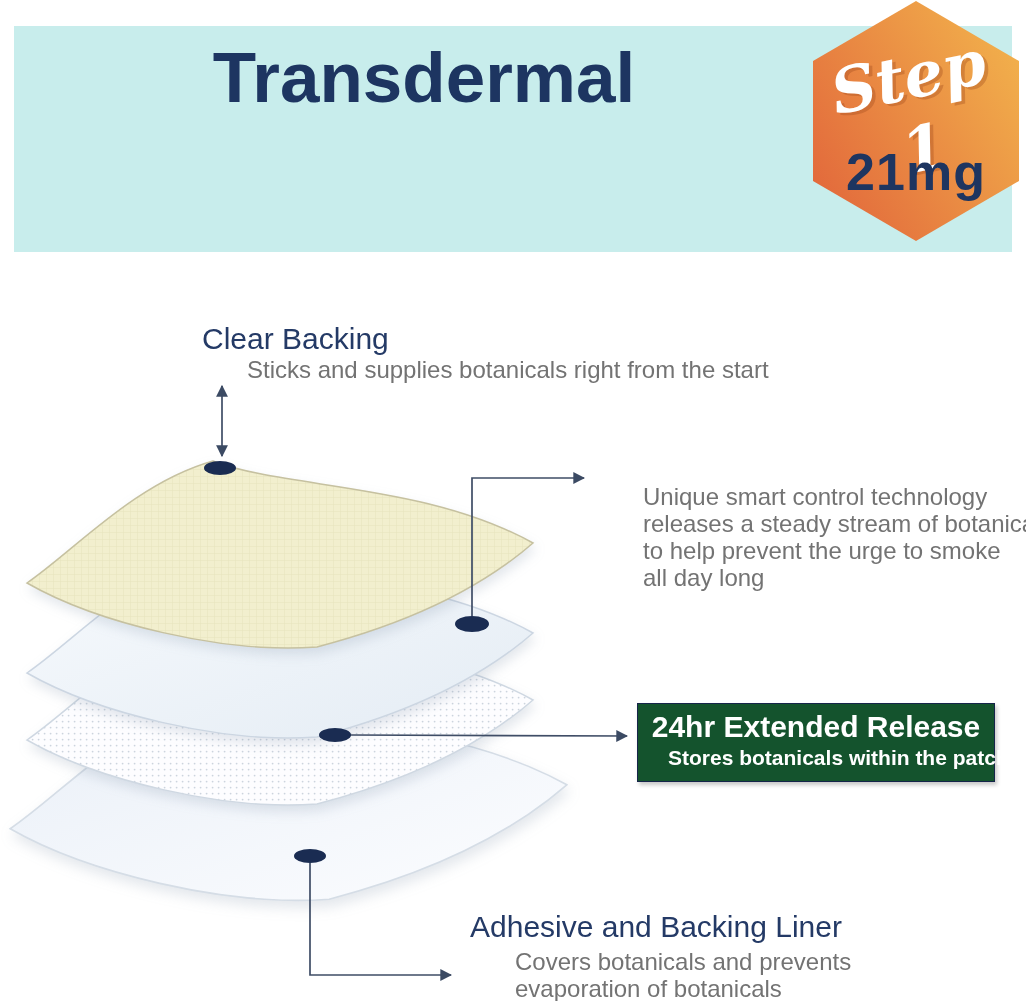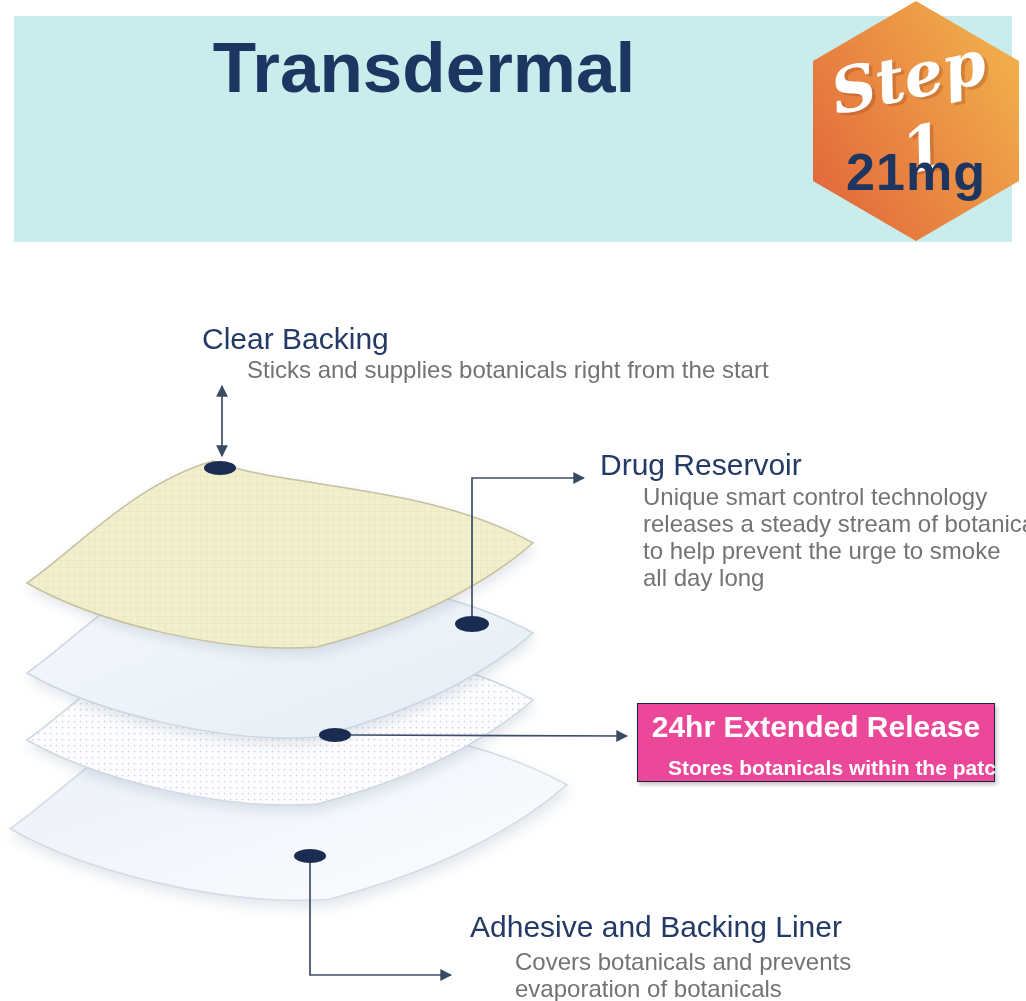--- a/index.html
+++ b/index.html
@@ -1,21 +1,21 @@
 <!DOCTYPE html>
 <html><head>
 <meta charset="utf-8">
 <style>
   html,body{margin:0;padding:0;background:#ffffff;}
   #stage{
     position:relative;width:1026px;height:1001px;overflow:hidden;
     font-family:"Liberation Sans",sans-serif;background:#ffffff;
   }
   
-  .band{position:absolute;left:14px;top:16px;width:998px;height:226px;background:#c8edec;}
+  .band{position:absolute;left:14px;top:26px;width:998px;height:226px;background:#c8edec;}
   .titles{position:absolute;left:80px;top:16px;width:660px;text-align:center;}
   .t1{font-size:71px;font-weight:bold;line-height:72px;color:#1d3561;letter-spacing:0px;}
   .t2{font-size:46px;font-weight:normal;line-height:48px;color:#1d3561;margin-top:14px;letter-spacing:1px;}
   .hex{position:absolute;left:812px;top:1px;width:208px;height:240px;}
   .step{
     position:absolute;left:812px;top:40px;width:208px;text-align:center;
     font-family:"DejaVu Serif",serif;font-style:italic;font-weight:bold;font-size:62px;
     color:#ffffff;transform:rotate(-12deg);
     text-shadow:3px 3px 0 rgba(160,75,30,0.35);
   }
@@ -24,25 +24,25 @@
     font-size:52px;font-weight:bold;color:#1e3560;letter-spacing:1px;
   }
   
   .diagram{position:absolute;left:0;top:0;width:1026px;height:1001px;}
   .sheet{filter:drop-shadow(2px 6px 6px rgba(100,120,150,0.18));}
   
   .ann-title{position:absolute;font-size:30px;color:#243a66;white-space:nowrap;}
   .ann-desc{position:absolute;font-size:24px;color:#737373;line-height:27px;white-space:pre-line;margin-left:43px;}
   .rel-box{
     position:absolute;left:637px;top:703px;width:356px;height:77px;
-    background:#ec4899;border:1px solid #16254a;box-shadow:2px 3px 4px rgba(0,0,0,0.22);
+    background:#14532d;border:1px solid #16254a;box-shadow:2px 3px 4px rgba(0,0,0,0.22);
     text-align:center;color:#ffffff;
   }
   .rel-box .bt{font-size:30px;font-weight:bold;margin-top:6px;white-space:nowrap;}
-  .rel-box .bs{font-size:21px;font-weight:bold;margin-top:12px;white-space:nowrap;padding-left:30px;}
+  .rel-box .bs{font-size:21px;font-weight:bold;margin-top:2px;white-space:nowrap;padding-left:30px;}
 </style>
 </head>
 <body>
 
 <div id="stage">
 
   <div class="band">
     <div class="titles">
       <div class="t1">Transdermal</div>
     </div>
@@ -100,21 +100,20 @@
       <ellipse cx="220" cy="468" rx="16" ry="7"></ellipse>
       <ellipse cx="472" cy="624" rx="17" ry="8"></ellipse>
       <ellipse cx="335" cy="735" rx="16" ry="7"></ellipse>
       <ellipse cx="310" cy="856" rx="16" ry="7"></ellipse>
     </g>
   </svg>
 
   <div class="ann-title" style="left:202px;top:322px;">Clear Backing</div>
   <div class="ann-desc" style="left:204px;top:356px;">Sticks and supplies botanicals right from the start</div>
 
-  <div class="ann-title" style="left:600px;top:448px;">Drug Reservoir</div>
   <div class="ann-desc" style="left:600px;top:483px;width:440px;">Unique smart control technology
 releases a steady stream of botanicals
 to help prevent the urge to smoke
 all day long</div>
 
   <div class="rel-box">
     <div class="bt">24hr Extended Release</div>
     <div class="bs">Stores botanicals within the patch</div>
   </div>
 

